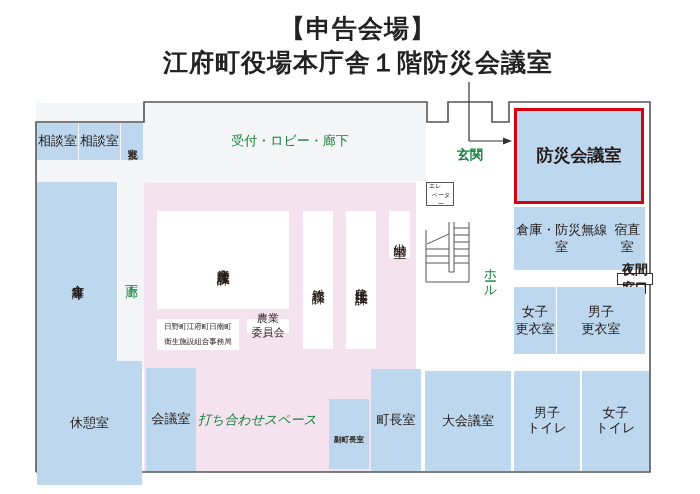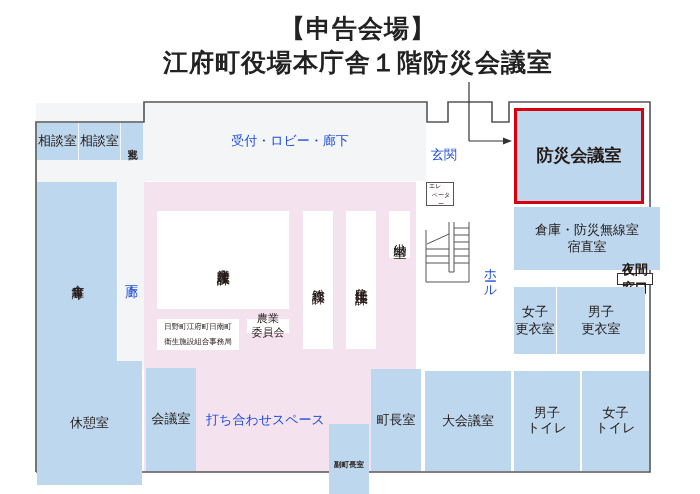--- a/index.html
+++ b/index.html
@@ -5,21 +5,21 @@
   html,body{margin:0;padding:0;background:#ffffff;}
   body{width:700px;height:494px;position:relative;overflow:hidden;font-family:"DejaVu Sans","Liberation Sans",sans-serif;color:#231815;}
   .title{position:absolute;left:8px;width:700px;text-align:center;font-weight:bold;color:#222;}
   .t1{top:12px;font-size:25px;letter-spacing:1px;}
   .t2{top:46px;font-size:25px;letter-spacing:1px;}
   .room{position:absolute;background:#bcd7ee;display:flex;align-items:center;justify-content:center;text-align:center;font-size:13px;line-height:1.25;color:#231815;box-sizing:border-box;}
   .pink{position:absolute;background:#f4e2ee;}
   .gray{position:absolute;background:#f3f5f6;}
   .white{position:absolute;background:#ffffff;display:flex;align-items:center;justify-content:center;text-align:center;font-size:13px;color:#231815;}
   .vert{writing-mode:vertical-rl;text-orientation:upright;letter-spacing:1px;}
-  .label{position:absolute;font-size:13px;color:#1d4ed8;display:flex;align-items:center;justify-content:center;text-align:center;}
+  .label{position:absolute;font-size:13px;color:#15803d;display:flex;align-items:center;justify-content:center;text-align:center;}
   svg{position:absolute;left:0;top:0;}
   .highlight{position:absolute;border:3px solid #d7000f;box-sizing:border-box;}
 </style>
 </head>
 <body>
 
 <div class="title t1">【申告会場】</div>
 <div class="title t2">江府町役場本庁舎１階防災会議室</div>
 
 <div class="gray" style="left:36px;top:103px;width:390px;height:78px;"></div>
@@ -61,21 +61,21 @@
 <div class="room" style="left:79px;top:123px;width:41px;height:37px;">
     <span>相談室</span>
   </div>
 <div class="room" style="left:121px;top:123px;width:22px;height:37px;font-size:10px;">
     <span class="vert" style="letter-spacing:-1px;">授乳室</span>
   </div>
 
 <div class="label" style="left:160px;top:130px;width:260px;height:22px;">
     <span>受付・ロビー・廊下</span>
   </div>
-<div class="label" style="left:424px;top:146px;width:40px;height:18px;">
+<div class="label" style="left:450px;top:146px;width:40px;height:18px;font-weight:bold;">
     <span>玄関</span>
   </div>
 
 <div class="room" style="left:516px;top:110px;width:126px;height:92px;font-size:17px;font-weight:bold;">
     <span>防災会議室</span>
   </div>
 <div class="highlight" style="left:514px;top:108px;width:130px;height:96px;"></div>
 
 <div class="room" style="left:37px;top:182px;width:80px;height:186px;">
     <span class="vert">倉庫等</span>
@@ -107,21 +107,21 @@
 
 <div class="white" style="left:426px;top:182px;width:28px;height:24px;border:1px solid #555;box-sizing:border-box;font-size:6px;line-height:1.5;flex-direction:column;align-items:flex-start;justify-content:center;padding-left:2px;">
   <span>エレ</span>
   <span>ベーター</span>
 </div>
 
 <div class="label" style="left:480px;top:240px;width:20px;height:70px;">
     <span class="vert">ホール</span>
   </div>
 
-<div class="room" style="left:514px;top:207px;width:146px;height:63px;flex-direction:column;">
+<div class="room" style="left:514px;top:207px;width:131px;height:63px;flex-direction:row;">
   <span>倉庫・防災無線室</span>
   <span>宿直室</span>
 </div>
 <div class="white" style="left:617px;top:273px;width:36px;height:12px;border:1px solid #333;box-sizing:border-box;font-size:13px;font-weight:bold;">
     <span>夜間窓口</span>
   </div>
 <div class="room" style="left:514px;top:287px;width:42px;height:67px;flex-direction:column;">
   <span>女子</span>
   <span>更衣室</span>
 </div>
@@ -129,24 +129,24 @@
   <span>男子</span>
   <span>更衣室</span>
 </div>
 
 <div class="room" style="left:37px;top:361px;width:105px;height:124px;">
     <span>休憩室</span>
   </div>
 <div class="room" style="left:146px;top:368px;width:50px;height:103px;">
     <span>会議室</span>
   </div>
-<div class="label" style="left:198px;top:400px;width:135px;height:40px;flex-direction:row;line-height:1.35;">
+<div class="label" style="left:190px;top:400px;width:135px;height:40px;flex-direction:row;line-height:1.35;font-style:italic;">
   <span>打ち合わせスペース</span>
 </div>
-<div class="room" style="left:329px;top:424px;width:40px;height:70px;font-size:7.5px;font-weight:bold;padding-top:12px;">
+<div class="room" style="left:329px;top:399px;width:40px;height:70px;font-size:7.5px;font-weight:bold;padding-top:12px;">
     <span>副町長室</span>
   </div>
 <div class="room" style="left:371px;top:369px;width:50px;height:102px;">
     <span>町長室</span>
   </div>
 <div class="room" style="left:425px;top:371px;width:86px;height:100px;">
     <span>大会議室</span>
   </div>
 <div class="room" style="left:514px;top:371px;width:66px;height:100px;flex-direction:column;line-height:1.15;">
   <span>男子</span>

